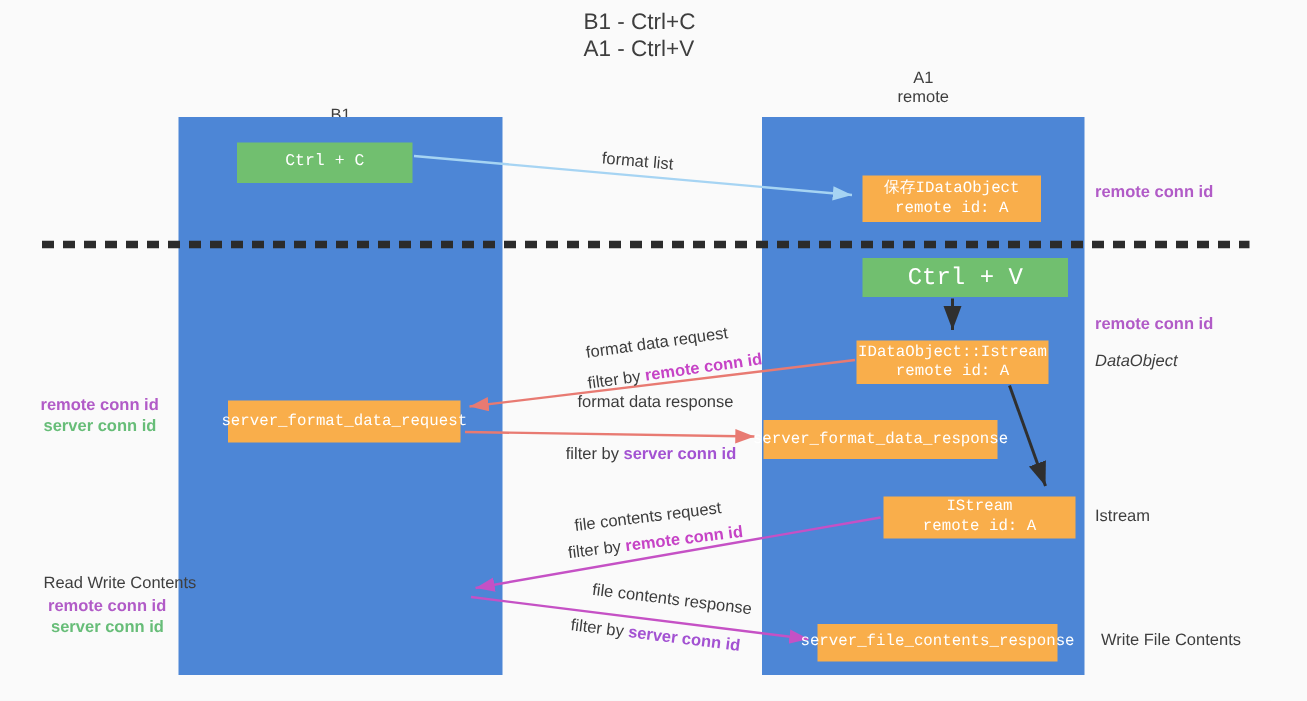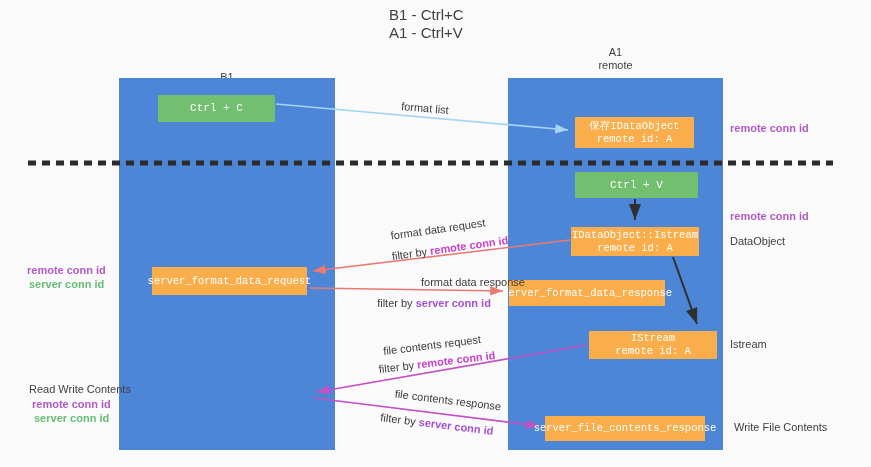--- a/index.html
+++ b/index.html
@@ -76,21 +76,21 @@
     <span>Ctrl + C</span>
   </div>
 
   <div class="box orange" style="left:575px;top:117px;width:119px;height:31px;align-items:center;">
     <div>
       <div>保存IDataObject</div>
       <div>remote id: A</div>
     </div>
   </div>
 
-  <div class="box green" style="left:575px;top:172px;width:123px;height:26px;font-size:11px;">
+  <div class="box green" style="left:575px;top:172px;width:137px;height:26px;font-size:16px;">
     <span>Ctrl + V</span>
   </div>
 
   <div class="box orange" style="left:571px;top:227px;width:128px;height:29px;">
     <div>
       <div>IDataObject::Istream</div>
       <div>remote id: A</div>
     </div>
   </div>
 
@@ -114,38 +114,38 @@
     <span>server_file_contents_response</span>
   </div>
 
   <div class="alabel rot-p5" style="left:425px;top:108px;">format list</div>
 
   <div class="alabel rot-m8" style="left:438px;top:229px;">format data request</div>
   <div class="alabel rot-m8" style="left:450px;top:248px;">
     <span>filter by </span><span class="magenta">remote conn id</span>
   </div>
 
-  <div class="alabel" style="left:437px;top:282px;margin-left:36px;">format data response</div>
+  <div class="alabel" style="left:437px;top:268px;">format data response</div>
   <div class="alabel" style="left:434px;top:303px;">
     <span>filter by </span><span class="violet">server conn id</span>
   </div>
 
   <div class="alabel rot-m7" style="left:432px;top:345px;">file contents request</div>
   <div class="alabel rot-m7" style="left:437px;top:362px;">
     <span>filter by </span><span class="magenta">remote conn id</span>
   </div>
 
   <div class="alabel rot-p7" style="left:448px;top:400px;">file contents response</div>
   <div class="alabel rot-p7" style="left:437px;top:424px;">
     <span>filter by </span><span class="violet">server conn id</span>
   </div>
 
   <div class="side purple-b" style="left:730px;top:122px;">remote conn id</div>
   <div class="side purple-b" style="left:730px;top:210px;">remote conn id</div>
-  <div class="side" style="left:730px;top:235px;">DataObject</div>
+  <div class="side" style="left:730px;top:235px;font-style:italic;">DataObject</div>
   <div class="side" style="left:730px;top:338px;">Istream</div>
   <div class="side" style="left:734px;top:421px;">Write File Contents</div>
 
   <div class="side purple-b" style="left:27px;top:264px;">remote conn id</div>
   <div class="side green-b" style="left:29px;top:278px;">server conn id</div>
   <div class="side" style="left:29px;top:383px;">Read Write Contents</div>
   <div class="side purple-b" style="left:32px;top:398px;">remote conn id</div>
   <div class="side green-b" style="left:34px;top:412px;">server conn id</div>
 
 </div>

